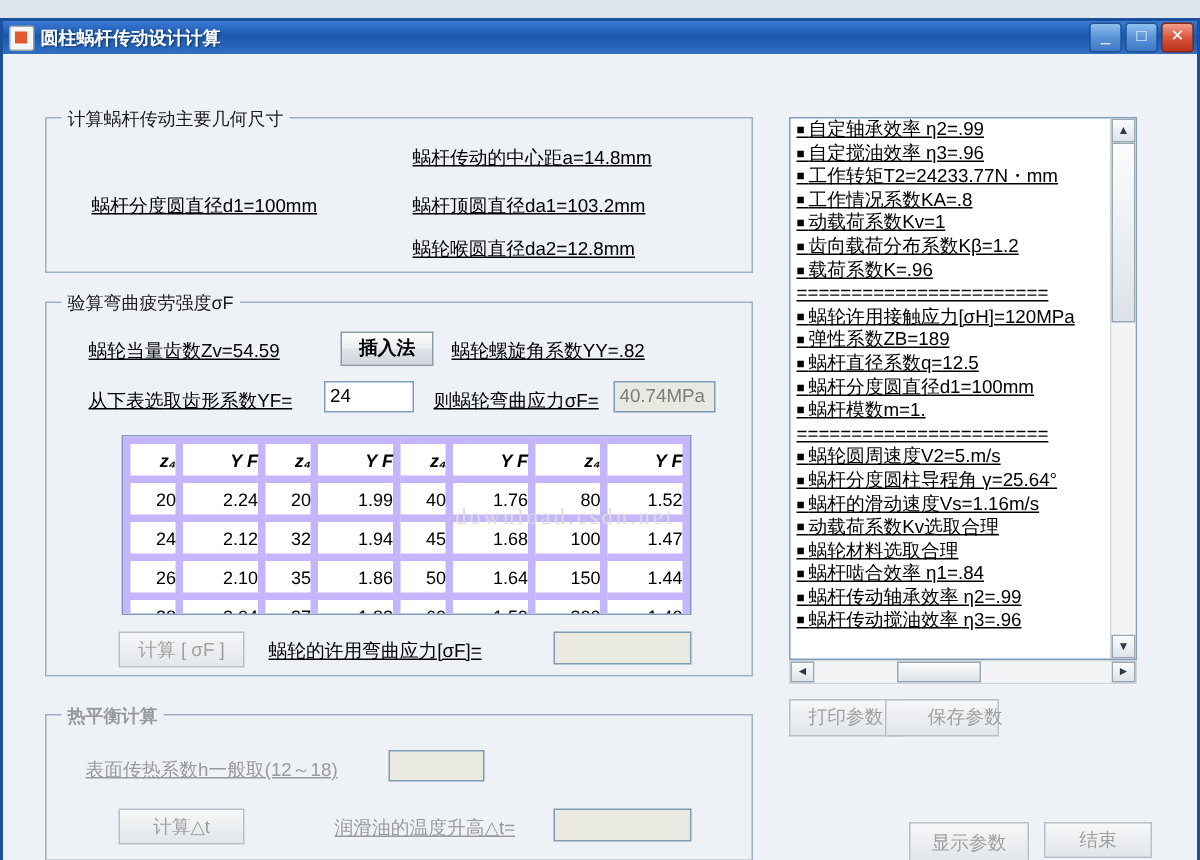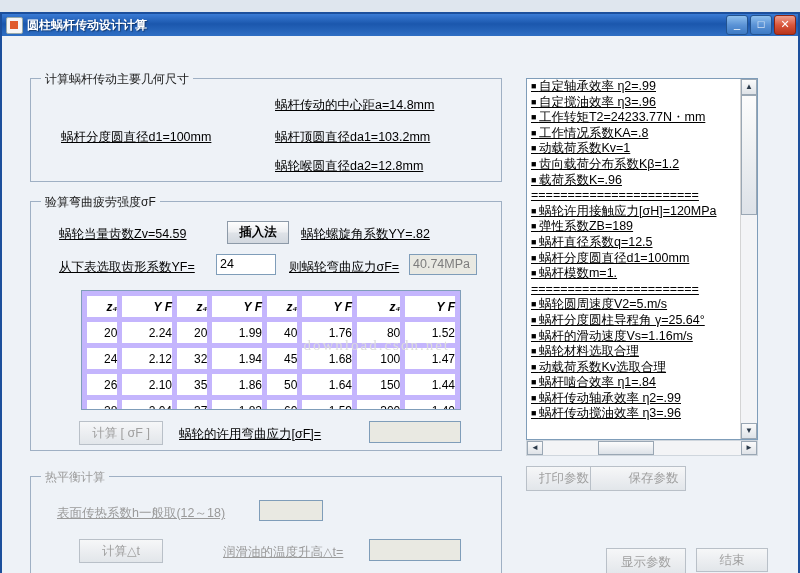--- a/index.html
+++ b/index.html
@@ -57,21 +57,21 @@
   .group{
     position:absolute;
     border:1px solid #9fb0c4;
     background:transparent;
   }
   .group > .legend{
     position:absolute;top:-8px;left:10px;
     background:#eef2f7;padding:0 4px;
     font-size:12px;color:#1a1a1a;white-space:nowrap;
   }
-  .group.disabled > .legend{color:#9a9a9a;}
+  .group.disabled > .legend{color:#9a9a9a;font-weight:bold;}
   .lbl{position:absolute;white-space:nowrap;font-size:12.5px;color:#000;text-decoration:underline;}
   .lbl.dim{color:#9a9a9a;}
   .txtbox{
     position:absolute;
     background:#fff;border:1px solid #7f9db9;
     box-sizing:border-box;
     font-size:12.5px;line-height:18px;
     padding:0 3px;color:#000;white-space:nowrap;overflow:hidden;
   }
   .txtbox.ro{background:#e9e9e2;color:#7d7d7d;}
@@ -266,22 +266,22 @@
           <div class="sep">=======================</div>
           <div class="item">蜗轮许用接触应力[σH]=120MPa</div>
           <div class="item">弹性系数ZB=189</div>
           <div class="item">蜗杆直径系数q=12.5</div>
           <div class="item">蜗杆分度圆直径d1=100mm</div>
           <div class="item">蜗杆模数m=1.</div>
           <div class="sep">=======================</div>
           <div class="item">蜗轮圆周速度V2=5.m/s</div>
           <div class="item">蜗杆分度圆柱导程角 γ=25.64°</div>
           <div class="item">蜗杆的滑动速度Vs=1.16m/s</div>
+          <div class="item">动载荷系数Kv选取合理</div>
           <div class="item">蜗轮材料选取合理</div>
-          <div class="item">动载荷系数Kv选取合理</div>
           <div class="item">蜗杆啮合效率 η1=.84</div>
           <div class="item">蜗杆传动轴承效率 η2=.99</div>
           <div class="item">蜗杆传动搅油效率 η3=.96</div>
         </div>
       <div class="vscroll">
         <div class="sarrow">▲</div>
         <div class="strack">
           <div class="sthumb"></div>
         </div>
         <div class="sarrow">▼</div>
@@ -289,19 +289,19 @@
     </div>
     <div class="hscroll" style="left:524px;top:404px;width:232px;">
       <div class="sarrow">◄</div>
       <div class="htrack">
         <div class="hthumb"></div>
       </div>
       <div class="sarrow">►</div>
     </div>
 
     <div class="btn disabled" style="left:524px;top:430px;width:76px;height:25px;">打印参数</div>
-    <div class="btn disabled" style="left:588px;top:430px;width:96px;height:25px;padding-left:31px;">保存参数</div>
+    <div class="btn disabled" style="left:588px;top:430px;width:76px;height:25px;padding-left:31px;">保存参数</div>
 
     <div class="btn disabled" style="left:604px;top:512px;width:80px;height:28px;">显示参数</div>
     <div class="btn disabled" style="left:694px;top:512px;width:72px;height:24px;">结束</div>
 
   </div>
 </div>
 
 </body></html>

